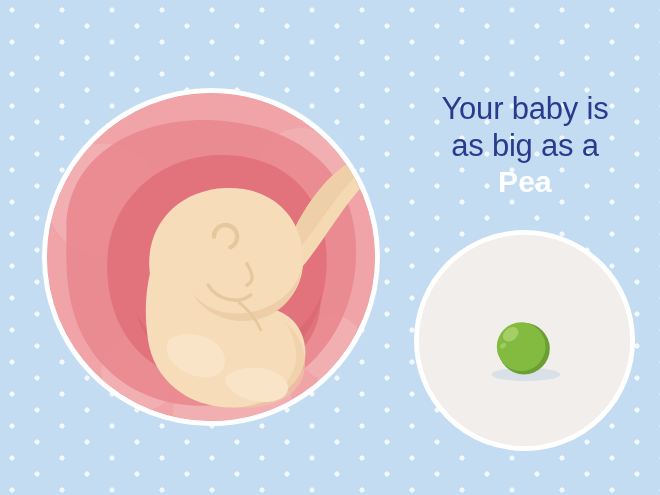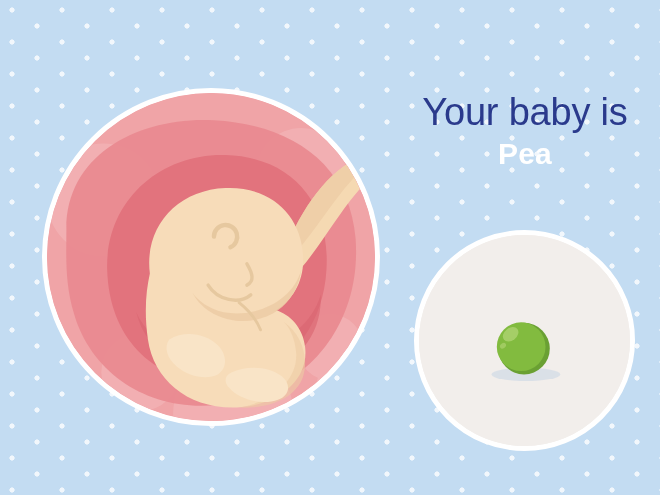--- a/index.html
+++ b/index.html
@@ -71,21 +71,21 @@
     position: absolute;
     left: 392px;
     top: 90px;
     width: 266px;
     text-align: center;
     line-height: 1.20;
     -webkit-font-smoothing: antialiased;
   }
   .headline-line {
     display: block;
-    font-size: 38px;
+    font-size: 31px;
     font-weight: 400;
     color: #2a3a8c;
     letter-spacing: -0.2px;
     white-space: nowrap;
   }
   #size-word {
     display: block;
     font-size: 30px;
     font-weight: 700;
     color: #ffffff;
@@ -175,16 +175,17 @@
       <ellipse cx="112" cy="146" rx="36" ry="7" fill="#d6dde6" opacity="0.85"></ellipse>
       <circle cx="110" cy="119" r="27" fill="#6aa033"></circle>
       <circle cx="107" cy="117" r="25.5" fill="#82bb3f"></circle>
       <ellipse cx="96" cy="104" rx="9" ry="6.5" transform="rotate(-38 96 104)" fill="#a9d06c" opacity="0.9"></ellipse>
       <ellipse cx="88" cy="116" rx="3.5" ry="2.5" transform="rotate(-38 88 116)" fill="#a9d06c" opacity="0.75"></ellipse>
     </svg>
   </div>
 
   <div id="headline">
     <span class="headline-line">Your baby is</span>
+    <span class="headline-line">as big as a</span>
     <span id="size-word">Pea</span>
   </div>
 
 </div>
 
 </body></html>

